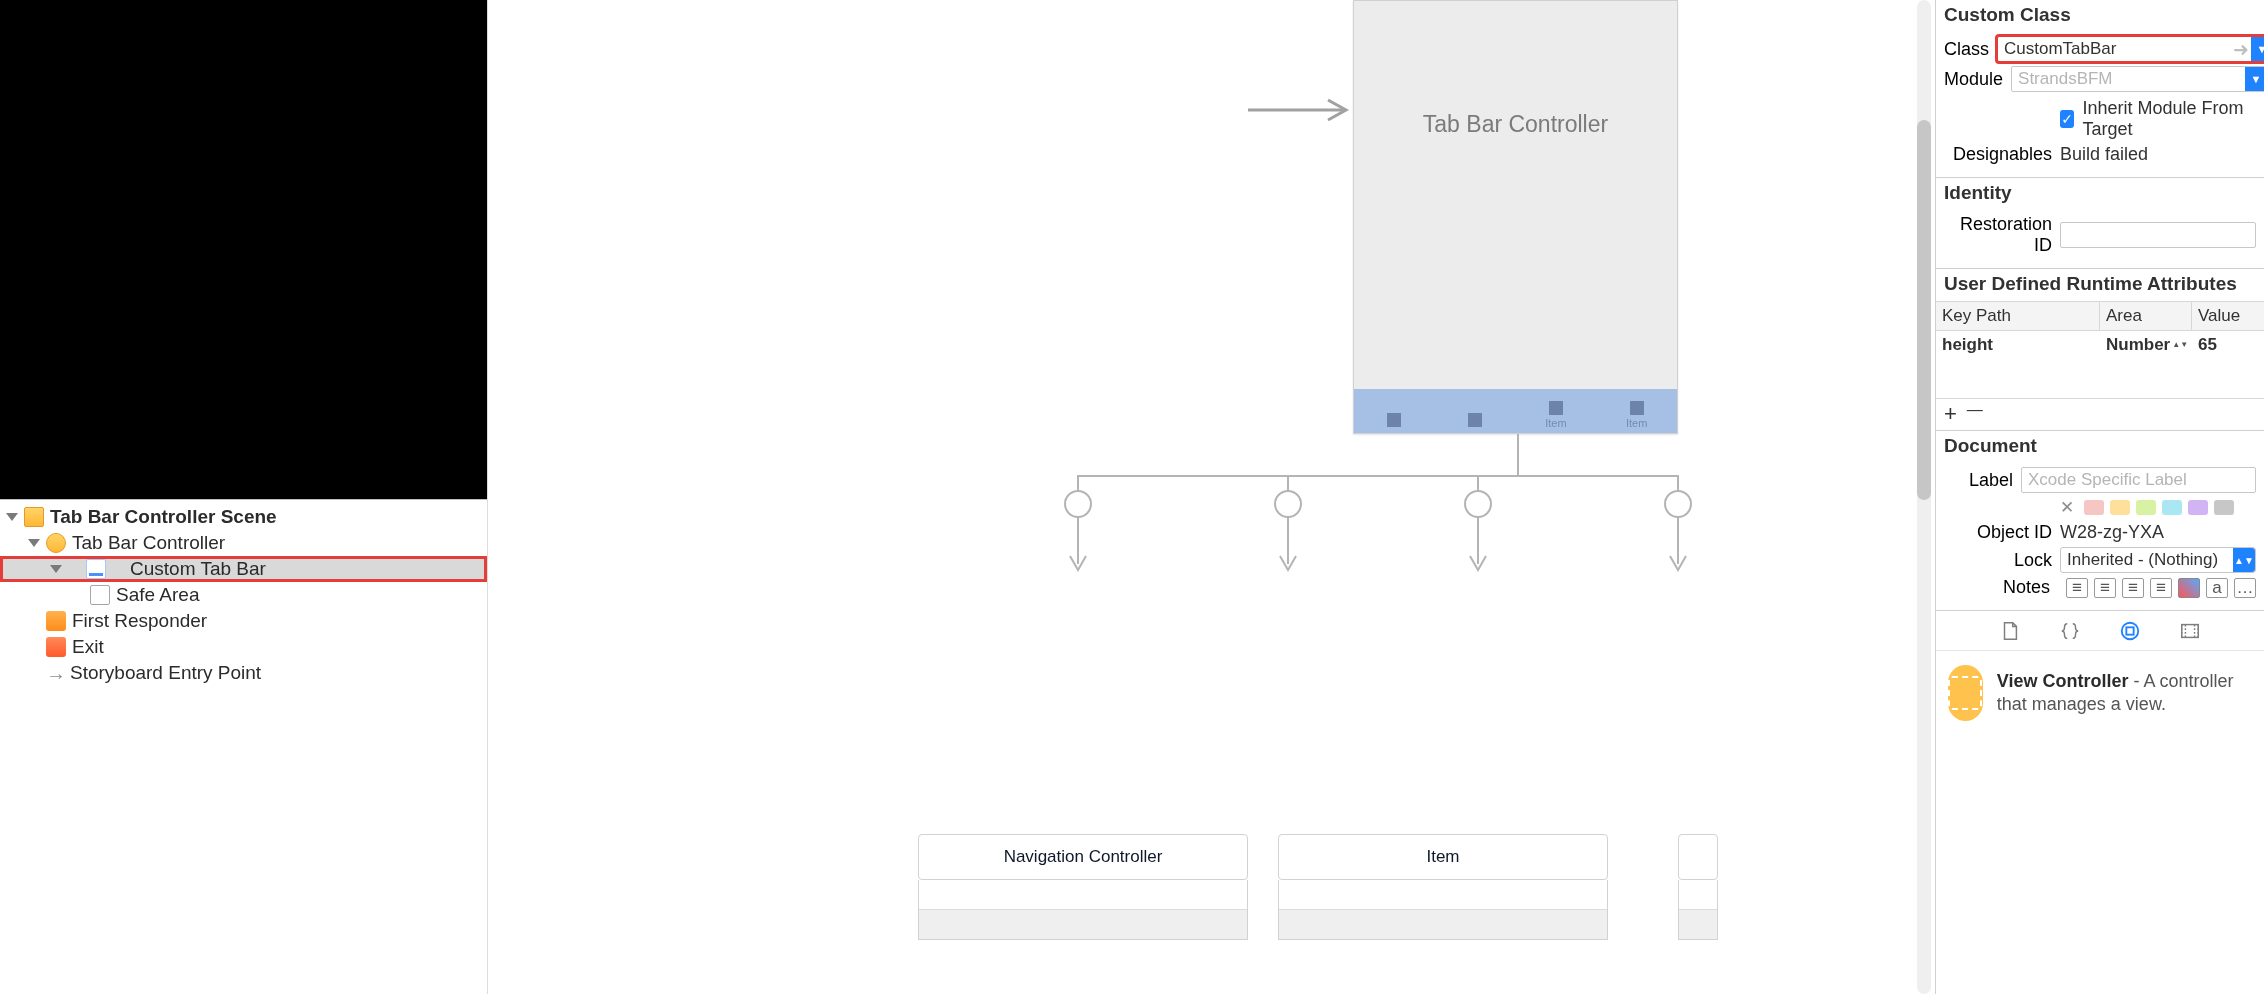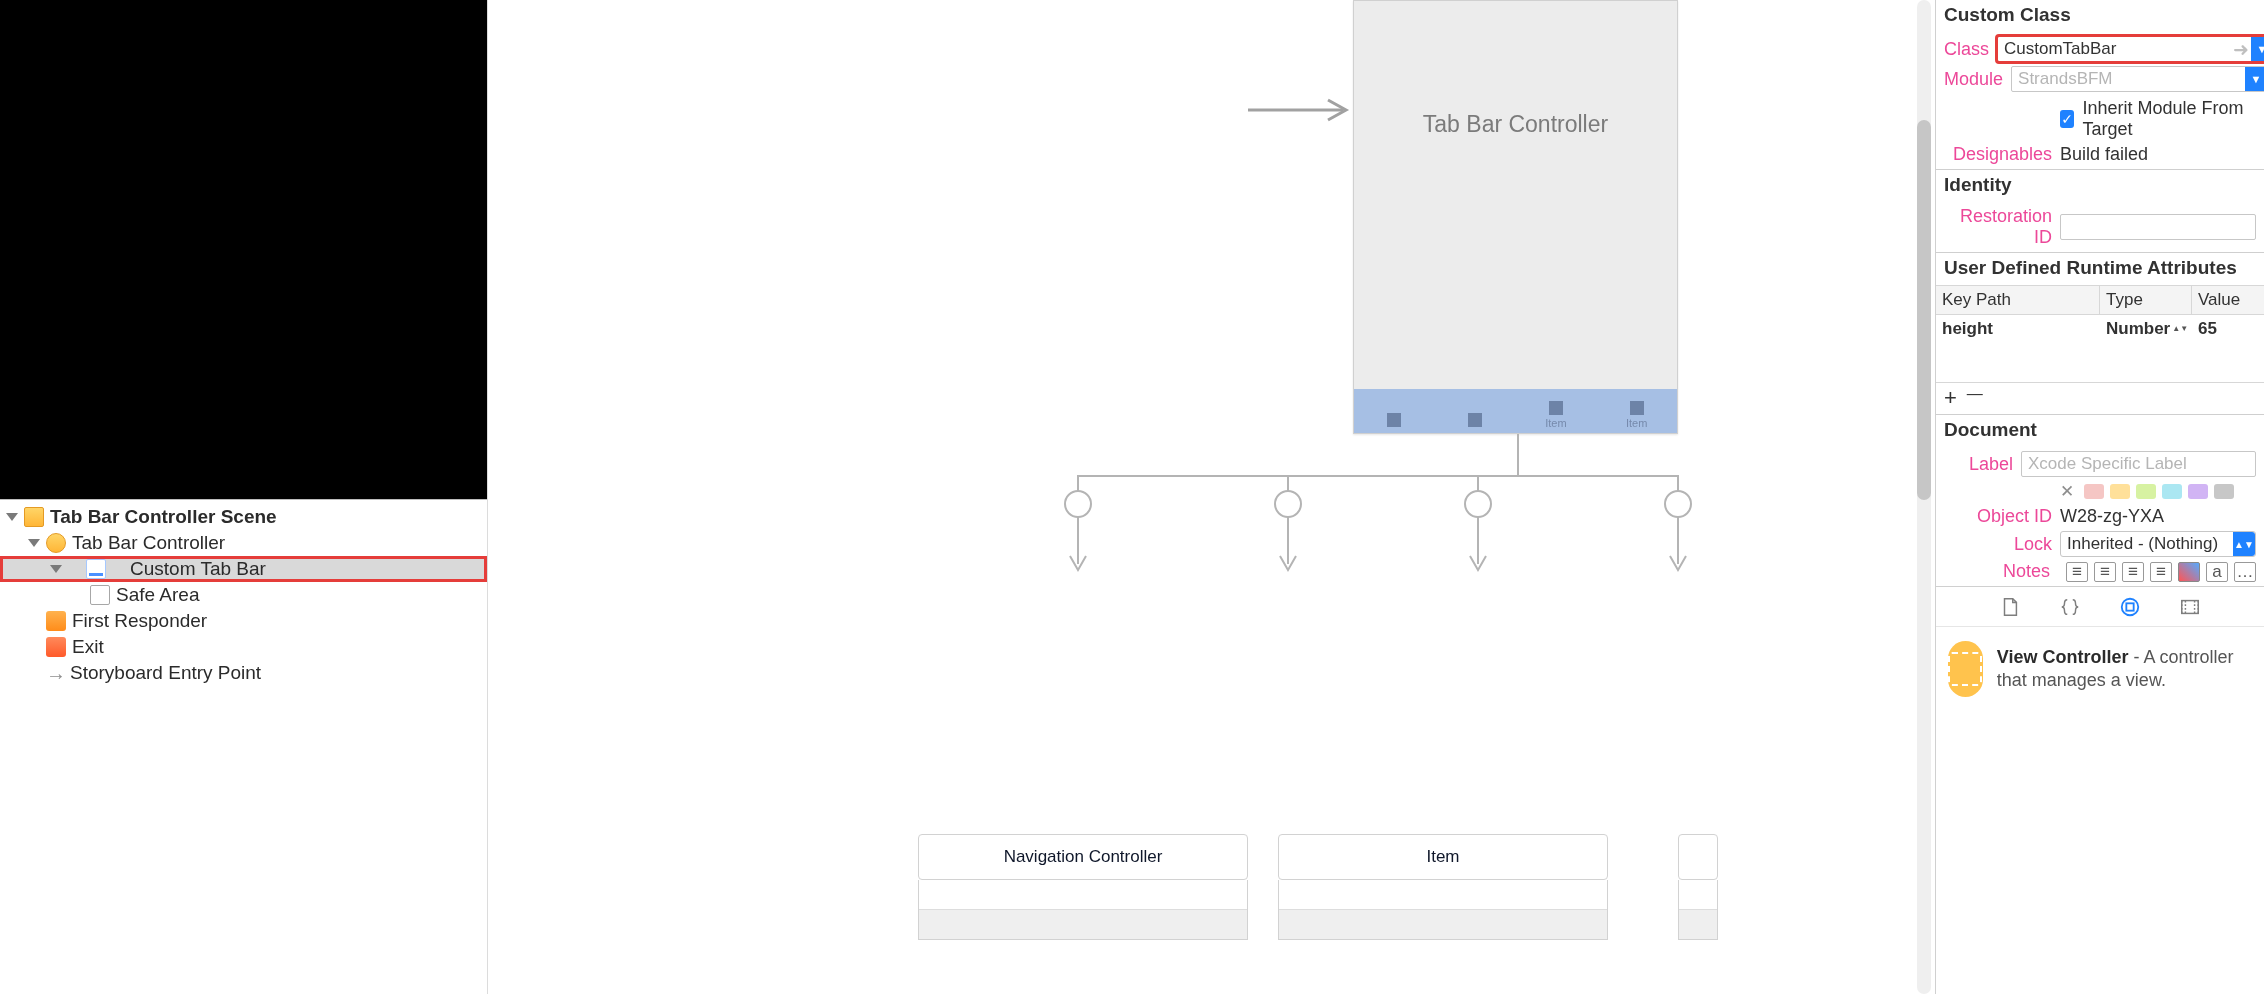--- a/index.html
+++ b/index.html
@@ -45,24 +45,24 @@
 .relation .knob { fill: #fff; stroke: #b4b4b4; stroke-width: 2; }
 
 .dest { position: absolute; bottom: 54px; width: 330px; }
 .dest-header { width: 100%; height: 46px; border: 1px solid #d2d2d2; background: #fff; border-radius: 4px; display: flex; align-items: center; justify-content: center; font-size: 17px; color: #0f172a; }
 .dest-body   { width: 100%; height: 60px; border-left: 1px solid #d2d2d2; border-right: 1px solid #d2d2d2; background: #efefef; border-bottom: 1px solid #d2d2d2; }
 .dest-body .striperow { height: 30px; border-bottom: 1px solid #ddd; background: #fff; }
 
 
 .inspector { width: 329px; border-left: 1px solid #d0d0d0; display: flex; flex-direction: column; min-height: 0; }
 
-.section { border-bottom: 1px solid #cfcfcf; background: #fff; }
+.section { border-bottom: 1px solid #cfcfcf; padding-bottom: 8px; background: #fff; }
 .section h3 { font-size: 19px; font-weight: 600; padding: 4px 8px 6px; }
 .section .field-row { display: flex; align-items: center; margin: 4px 8px; }
-.section .field-row label { width: 108px; text-align: right; margin-right: 8px; font-size: 18px; color: #ec4899; }
+.section .field-row label { width: 108px; text-align: right; margin-right: 8px; font-size: 18px; color: #000000; }
 .section .field-row .value-text { font-size: 18px; }
 
 .combo { flex: 1; height: 26px; border: 1px solid #c7c7c7; border-radius: 2px; display: flex; align-items: center; background: #fff; position: relative; }
 .combo input { flex: 1; border: none; outline: none; font-size: 17px; padding: 0 6px; color: #333; background: transparent; }
 .combo input::placeholder { color: #b5b5b5; }
 .combo .go  { width: 20px; color: #bfbfbf; text-align: center; }
 .combo .dd  { width: 22px; height: 100%; background: #1f82ff; color: #fff; display: flex; align-items: center; justify-content: center; font-size: 11px; border-top-right-radius: 2px; border-bottom-right-radius: 2px; }
 .combo.red { outline: 3px solid #e53d3a; outline-offset: -1px; }
 
 .checkbox-row { display: flex; align-items: center; margin: 6px 8px 2px 124px; font-size: 18px; }
@@ -254,21 +254,21 @@
         <label>Restoration ID</label>
         <div class="text-input"></div>
       </div>
     </div>
 
     <div class="section" style="padding-bottom:1px">
       <h3>User Defined Runtime Attributes</h3>
       <div class="rt-table">
         <div class="rt-header">
           <div>Key Path</div>
-          <div>Type</div>
+          <div>Area</div>
           <div style="border-right:none">Value</div>
         </div>
         <div class="rt-row">
           <div>height</div>
           <div style="display:flex;">
               <span>Number</span>
               <span class="stepper">▲▼</span>
             </div>
           <div>65</div>
         </div>

